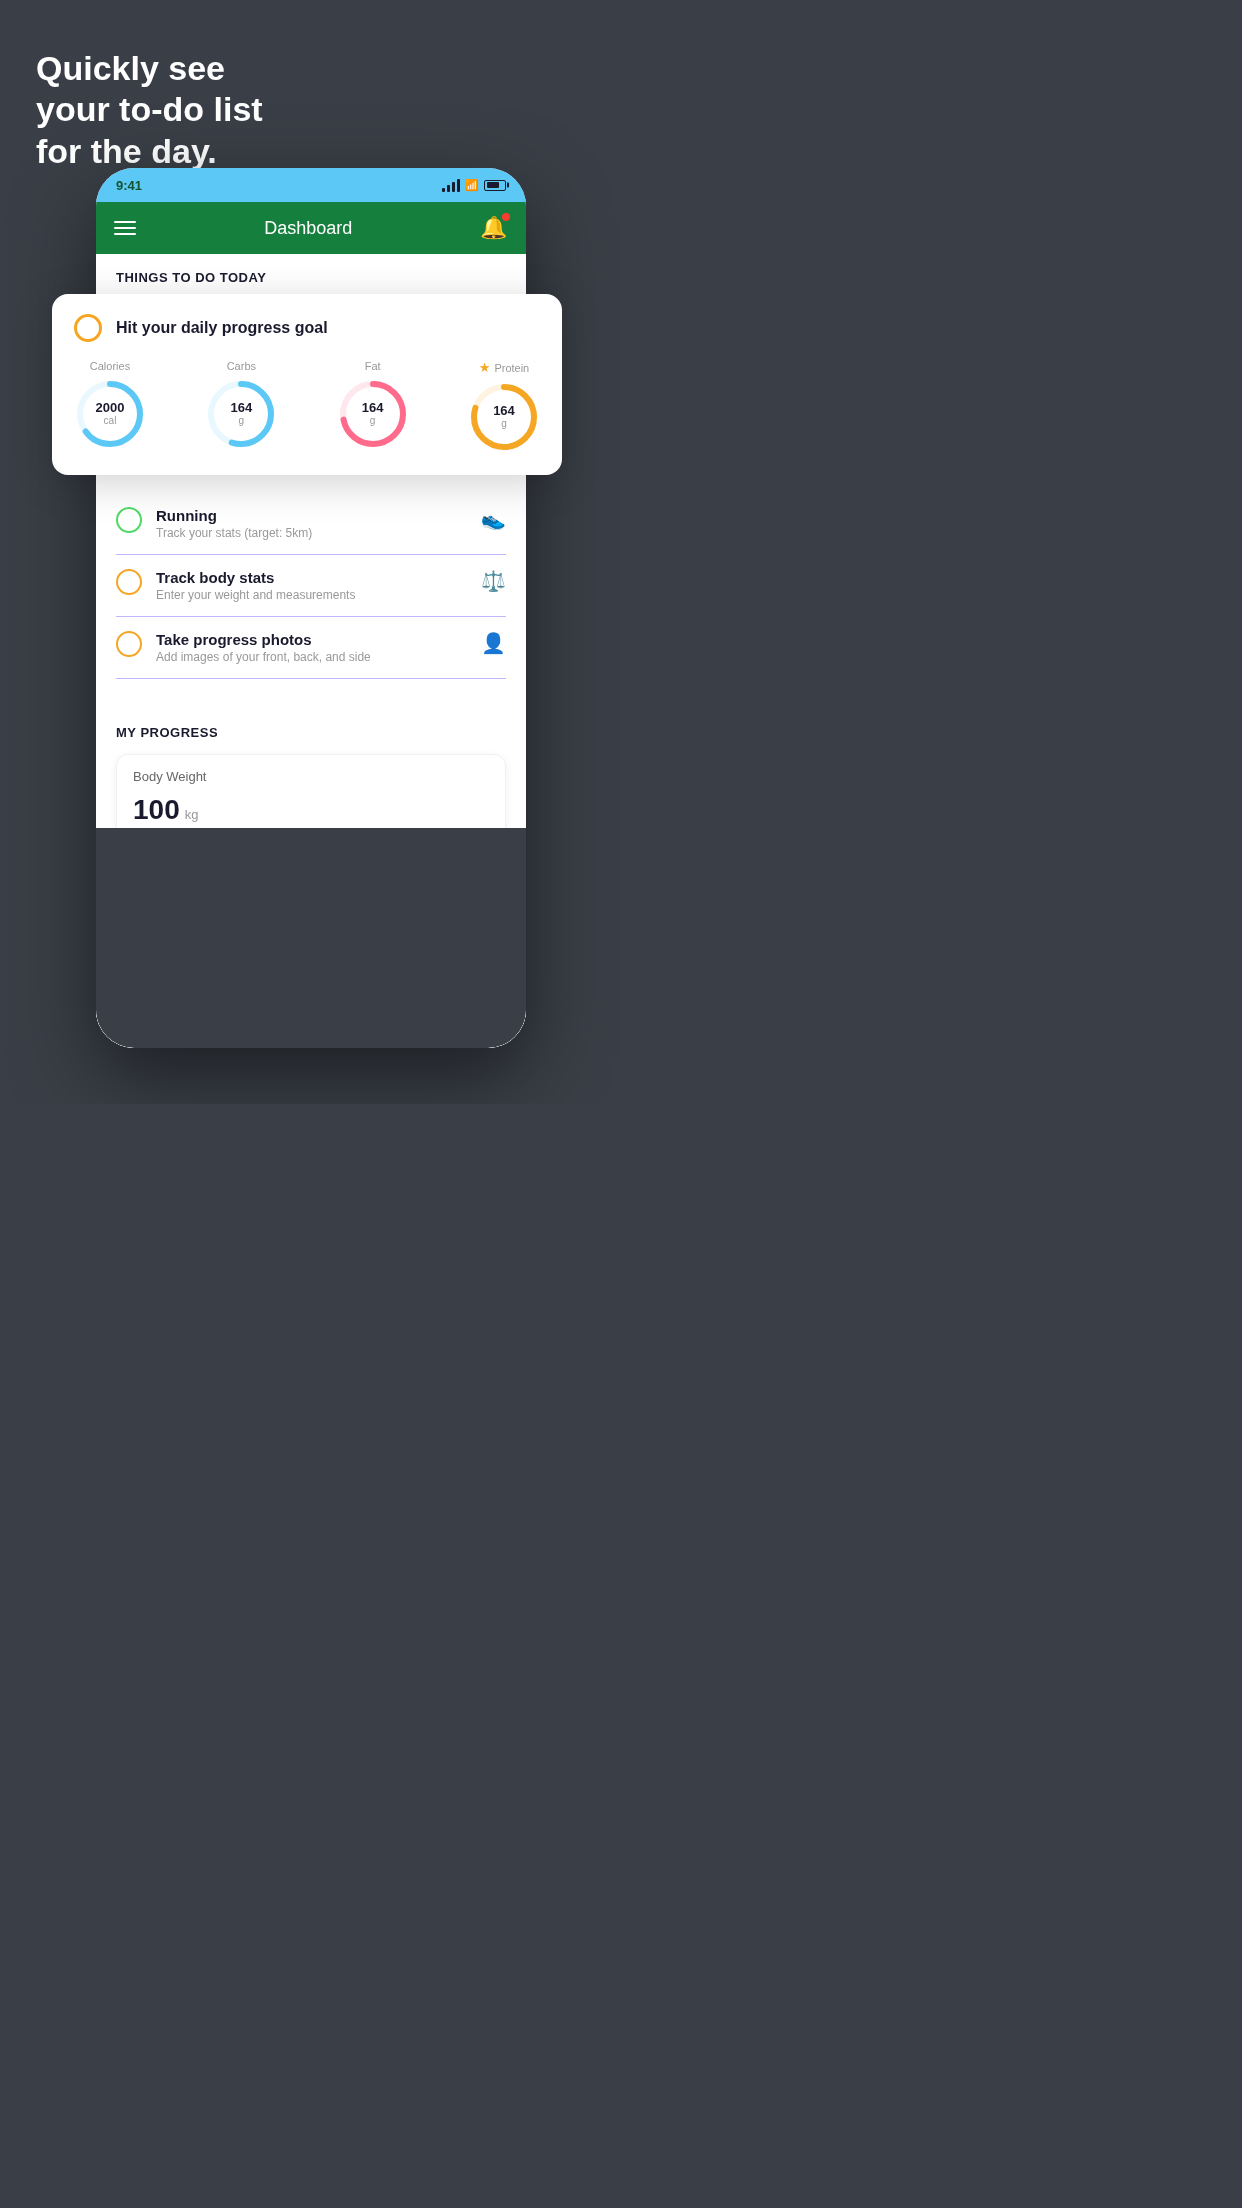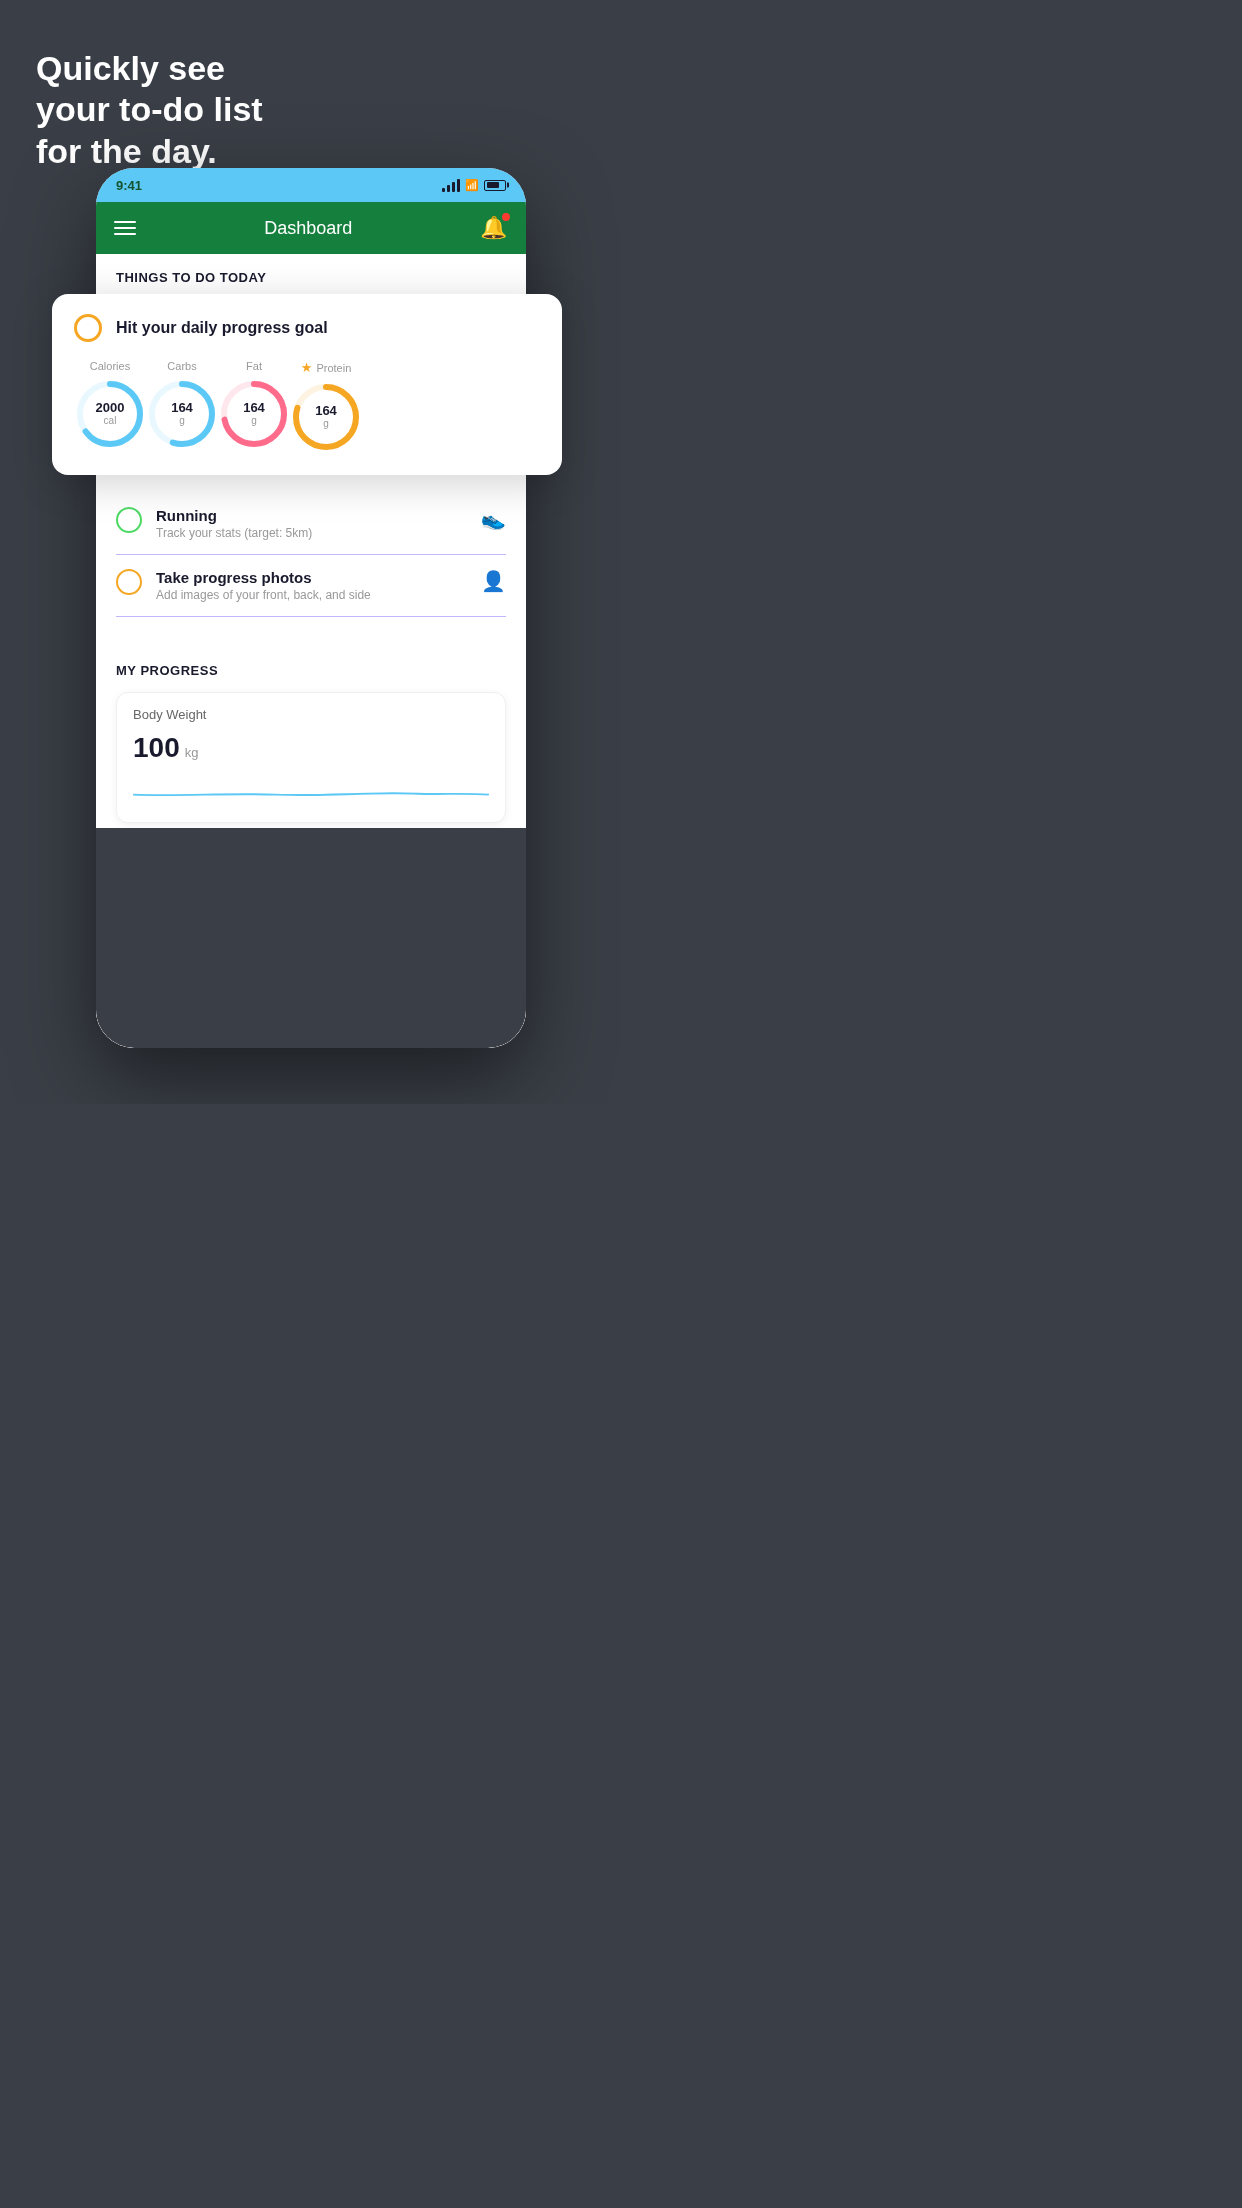--- a/index.html
+++ b/index.html
@@ -178,21 +178,21 @@
       border: 3px solid #f5a623;
       flex-shrink: 0;
     }
     .nutrition-title-text {
       font-size: 16px;
       font-weight: 600;
       color: #1a1a2e;
     }
     .nutrition-stats {
       display: flex;
-      justify-content: flex-start;
+      justify-content: space-between;
       align-items: flex-start;
     }
     .stat-item {
       display: flex;
       flex-direction: column;
       align-items: center;
       gap: 6px;
     }
     .stat-label {
       font-size: 11px;
@@ -400,20 +400,28 @@
 
       <div class="todo-item">
         <div class="todo-circle green"></div>
         <div class="todo-text">
           <div class="todo-title">Running</div>
           <div class="todo-subtitle">Track your stats (target: 5km)</div>
         </div>
         <span class="todo-icon">👟</span>
       </div>
 
+      <div class="todo-item">
+        <div class="todo-circle"></div>
+        <div class="todo-text">
+          <div class="todo-title">Track body stats</div>
+          <div class="todo-subtitle">Enter your weight and measurements</div>
+        </div>
+        <span class="todo-icon">⚖️</span>
+      </div>
 
       <div class="todo-item">
         <div class="todo-circle"></div>
         <div class="todo-text">
           <div class="todo-title">Take progress photos</div>
           <div class="todo-subtitle">Add images of your front, back, and side</div>
         </div>
         <span class="todo-icon">👤</span>
       </div>
     </div>

